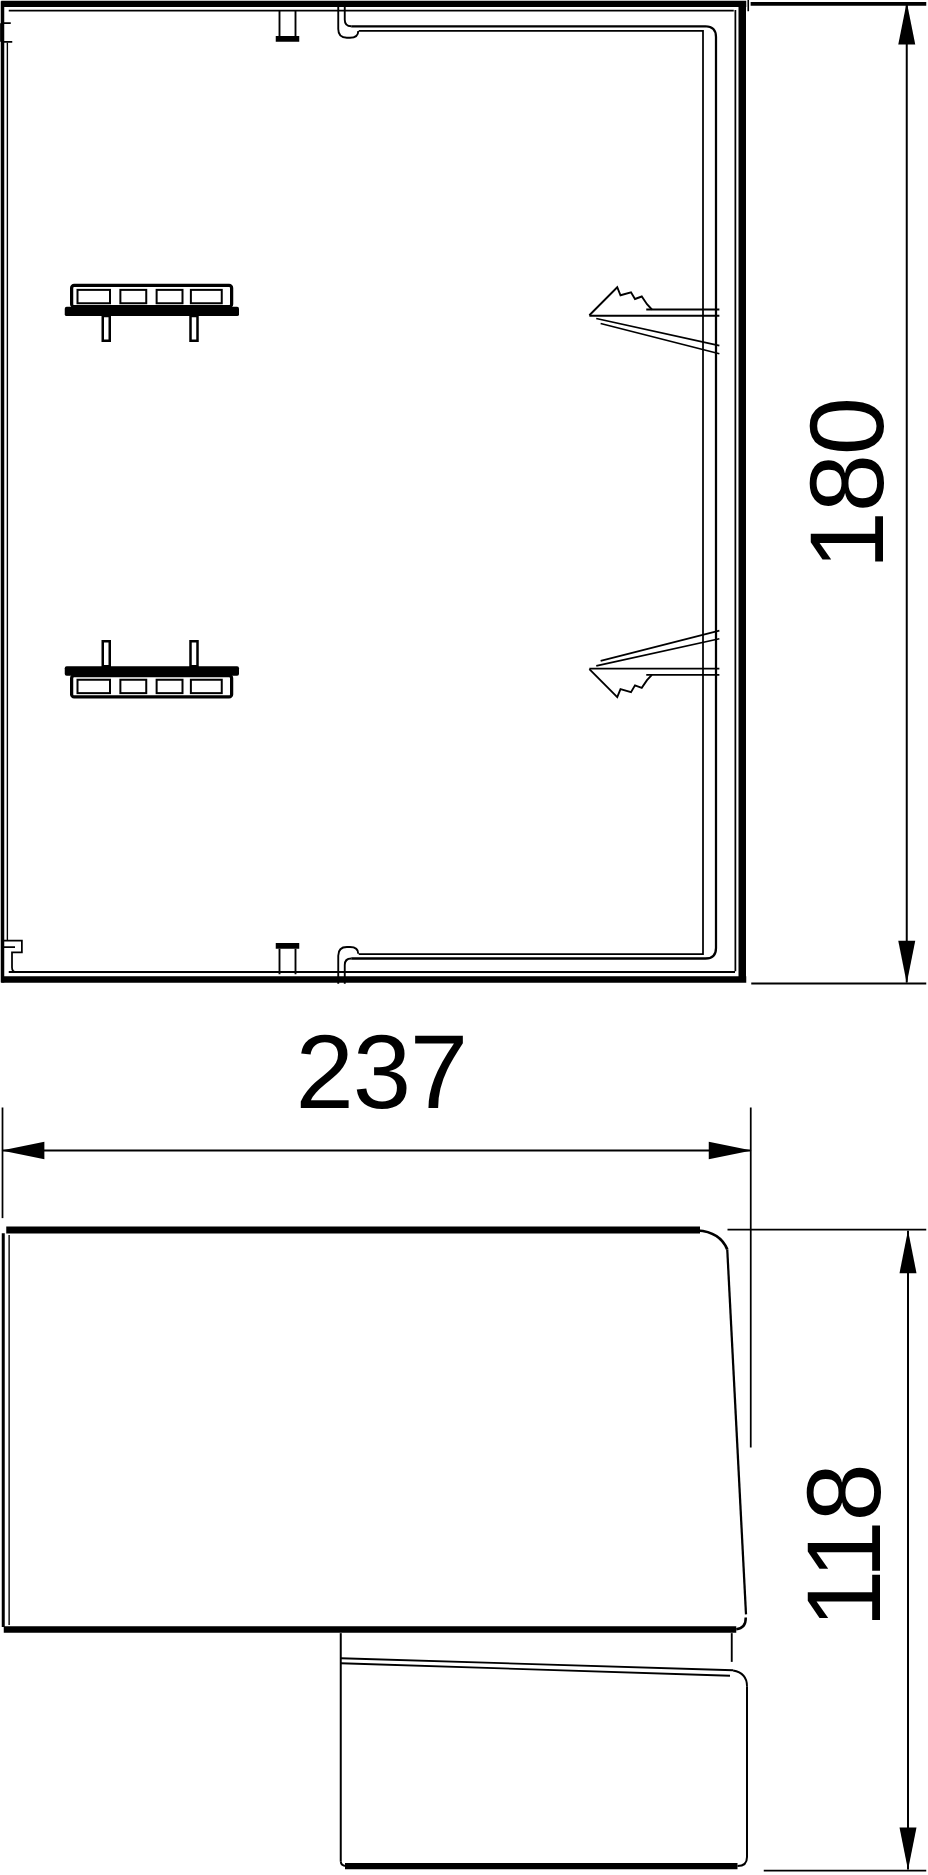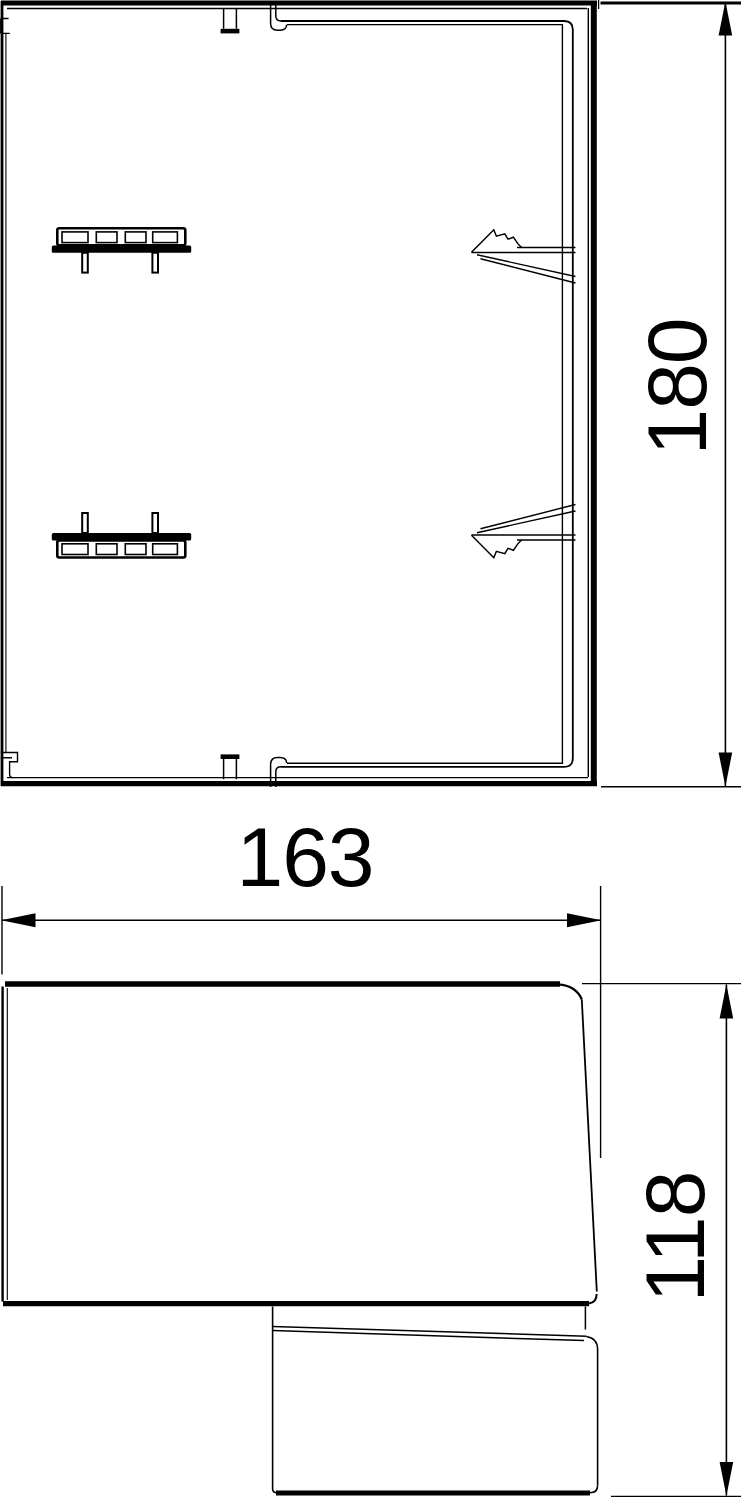--- a/index.html
+++ b/index.html
@@ -155,17 +155,17 @@
       <path d="M726.4,984.5 V1495.5" stroke-width="1.6"></path>
       <polygon points="726.4,984.2 719.6,1018.5 733.2,1018.5" fill="#000" stroke="none"></polygon>
       <polygon points="726.4,1496 719.6,1462 733.2,1462" fill="#000" stroke="none"></polygon>
     </g>
 
   </g>
 </svg>
 
 <div class="dim-label vertical" style="left:567px;top:339px;">180</div>
 
-<div class="dim-label" style="left:195px;top:809px;">163</div>
+<div class="dim-label" style="left:195px;top:809px;">237</div>
 
 <div class="dim-label vertical" style="left:565px;top:1189px;">118</div>
 
 </div>
 
 </body></html>

